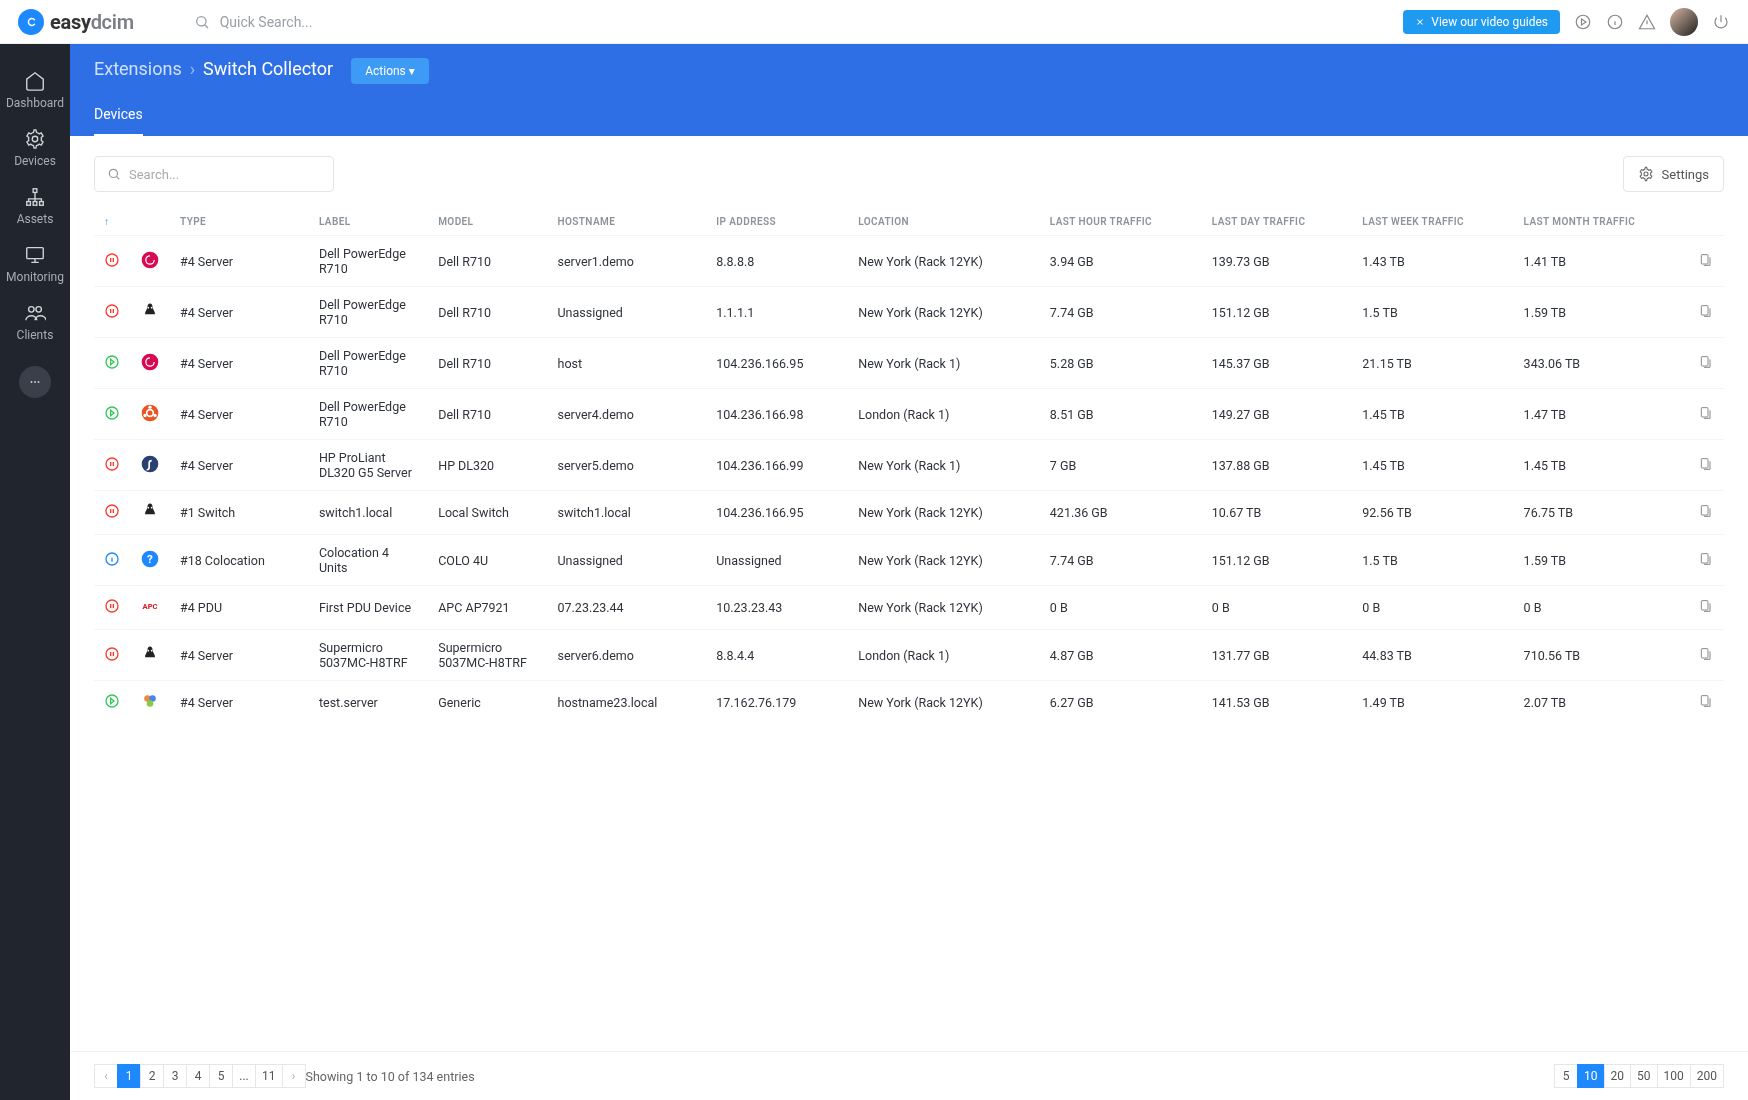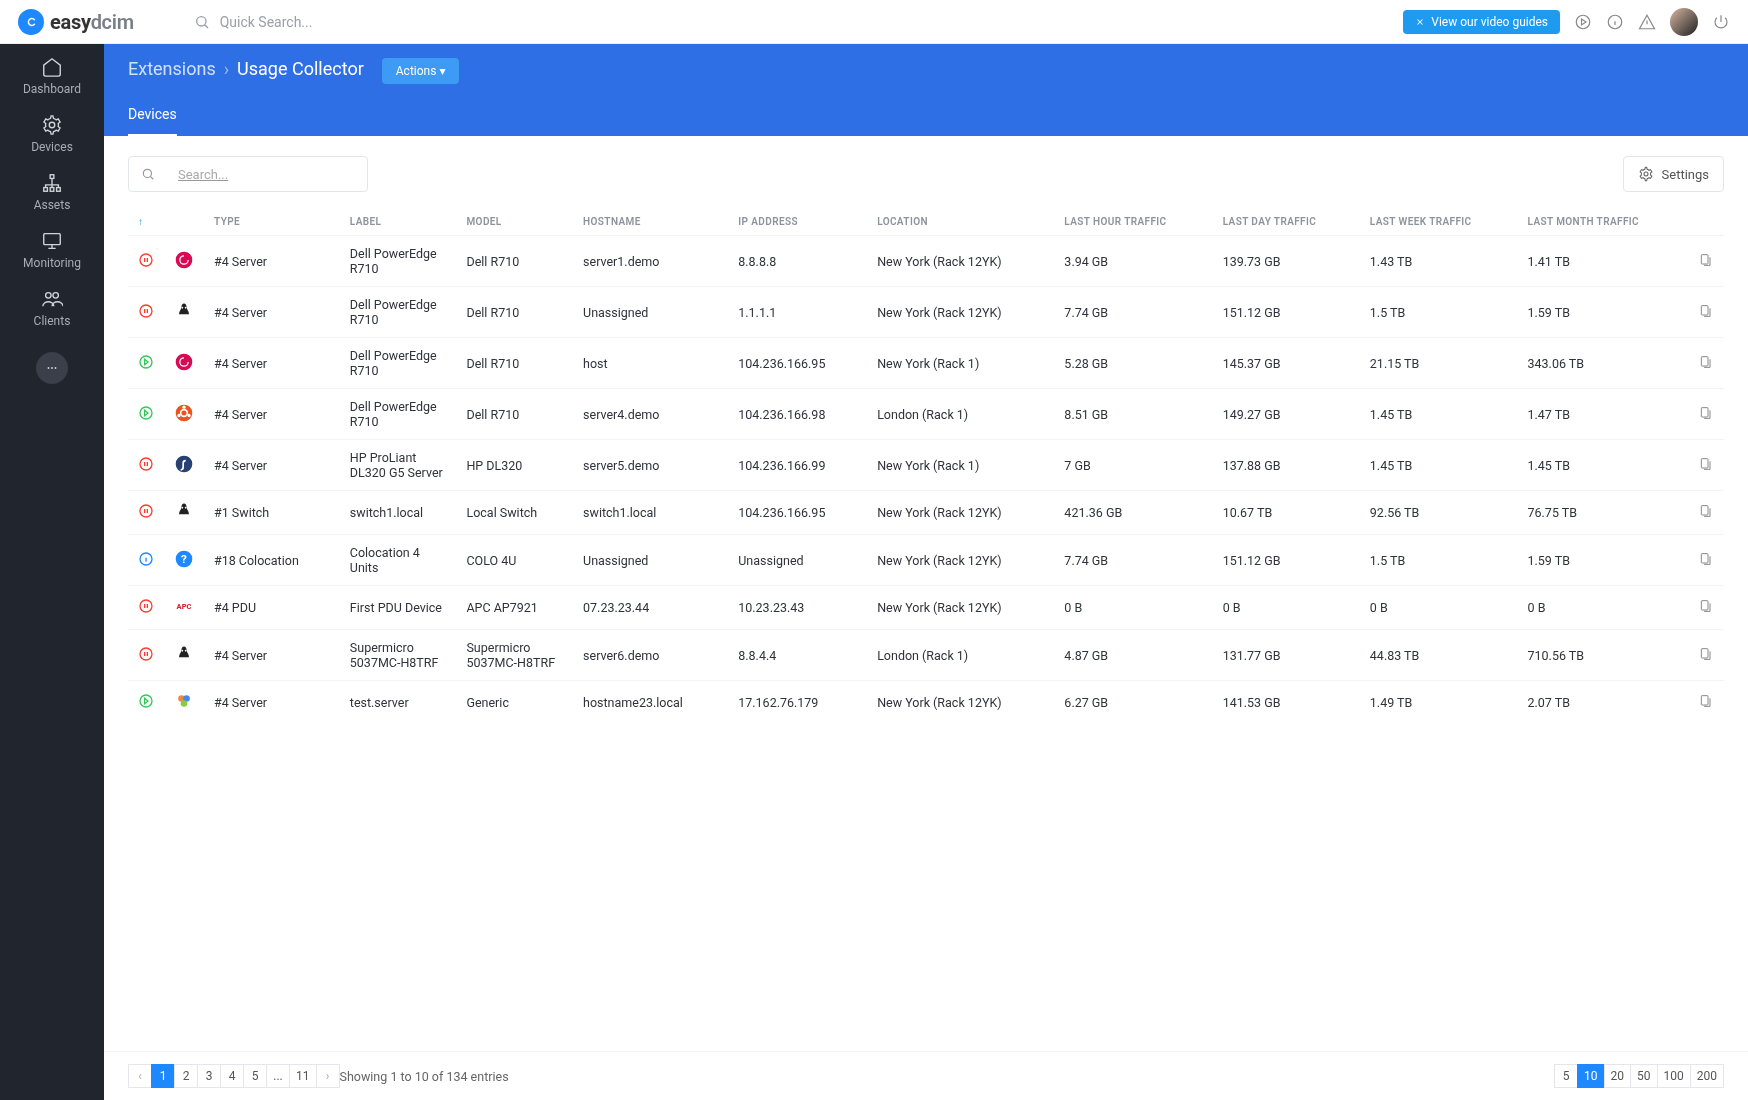--- a/index.html
+++ b/index.html
@@ -35,21 +35,21 @@
 .video-badge::after {
   content: ""; position: absolute; right: -6px; top: 50%; transform: translateY(-50%);
   border: 6px solid transparent; border-left-color: #1e9af0;
 }
 .icon-btn { color: #888; display: flex; align-items: center; cursor: pointer; }
 .icon-btn svg { width: 18px; height: 18px; }
 .avatar { width: 28px; height: 28px; border-radius: 50%; background: linear-gradient(135deg,#d7b7a3,#1f1f1f); }
 
 
 .sidebar {
-  width: 104px; background: #21252d; color: #a7acb5; padding-top: 56px;
+  width: 70px; background: #21252d; color: #a7acb5; padding-top: 70px;
   display: flex; flex-direction: column; align-items: center; gap: 18px;
 }
 .sidebar-item { display: flex; flex-direction: column; align-items: center; gap: 4px; font-size: 12px; cursor: pointer; }
 .sidebar-item svg { width: 22px; height: 22px; stroke: #cfd3da; fill: none; stroke-width: 1.5; }
 .sidebar-more {
   width: 32px; height: 32px; border-radius: 50%; background: #3a3f4a;
   display: flex; align-items: center; justify-content: center; color: #cfd3da; margin-top: 6px;
 }
 
 
@@ -66,22 +66,22 @@
   border-radius: 4px; margin-left: 10px; cursor: pointer;
 }
 .subtabs { margin-top: 22px; display: flex; gap: 28px; }
 .subtab { padding-bottom: 12px; font-size: 14px; border-bottom: 2px solid transparent; cursor: pointer; }
 .subtab.active { border-bottom-color: #fff; }
 
 .content { flex: 1; padding: 20px 24px; overflow: auto; }
 
 .toolbar { display: flex; align-items: center; justify-content: space-between; margin-bottom: 16px; }
 .searchbox {
-  display: flex; align-items: center; gap: 23px; border: 1px solid #e2e5ea;
-  border-radius: 4px; padding: 0 12px; height: 36px; width: 240px; color: #999; text-decoration: underline;
+  display: flex; align-items: center; gap: 8px; border: 1px solid #e2e5ea;
+  border-radius: 4px; padding: 0 12px; height: 36px; width: 240px; color: #999;
 }
 .searchbox input { border: none; outline: none; font-size: 13px; flex: 1; }
 .searchbox input::placeholder { color: #aaa; }
 .settings-btn {
   display: flex; align-items: center; gap: 8px; border: 1px solid #e2e5ea;
   border-radius: 4px; padding: 0 14px; height: 36px; color: #555; cursor: pointer;
 }
 
 table { width: 100%; border-collapse: collapse; font-size: 12.5px; }
 th {
@@ -219,21 +219,21 @@
           <circle cx="18" cy="12" r="1.6"></circle>
         </svg>
     </div>
   </div>
 
   <div class="main">
     <div class="bluehead">
       <div class="breadcrumb">
         <span class="dim">Extensions</span>
         <span class="chev">›</span>
-        <span>Usage Collector</span>
+        <span>Switch Collector</span>
         <span class="actions-btn">
           <span>Actions</span>
           <span> ▾</span>
         </span>
       </div>
       <div class="subtabs">
         <div class="subtab active">Devices</div>
       </div>
     </div>
 

